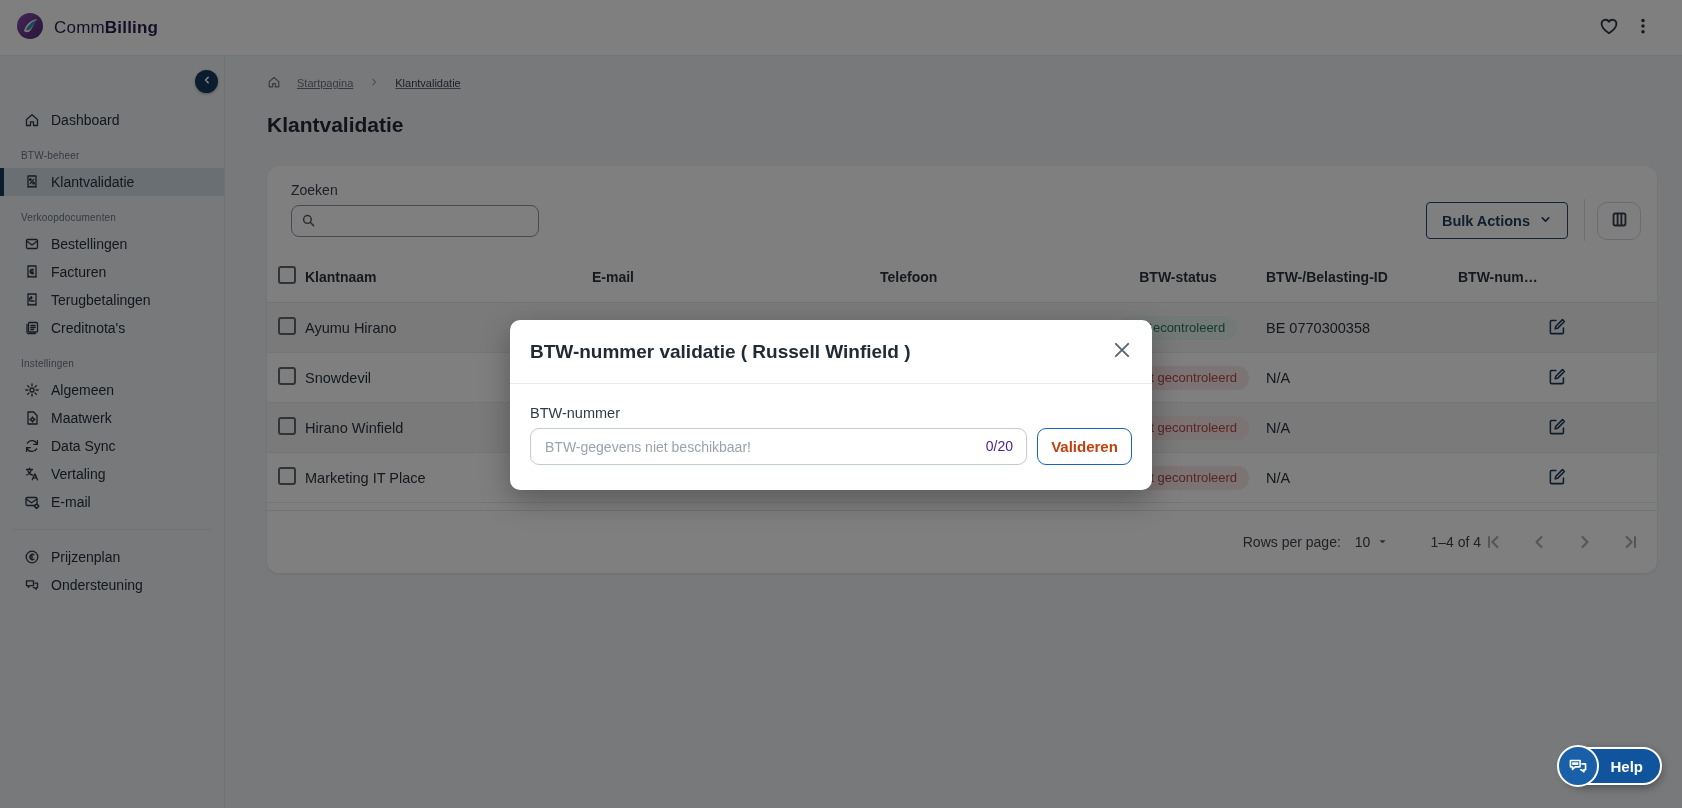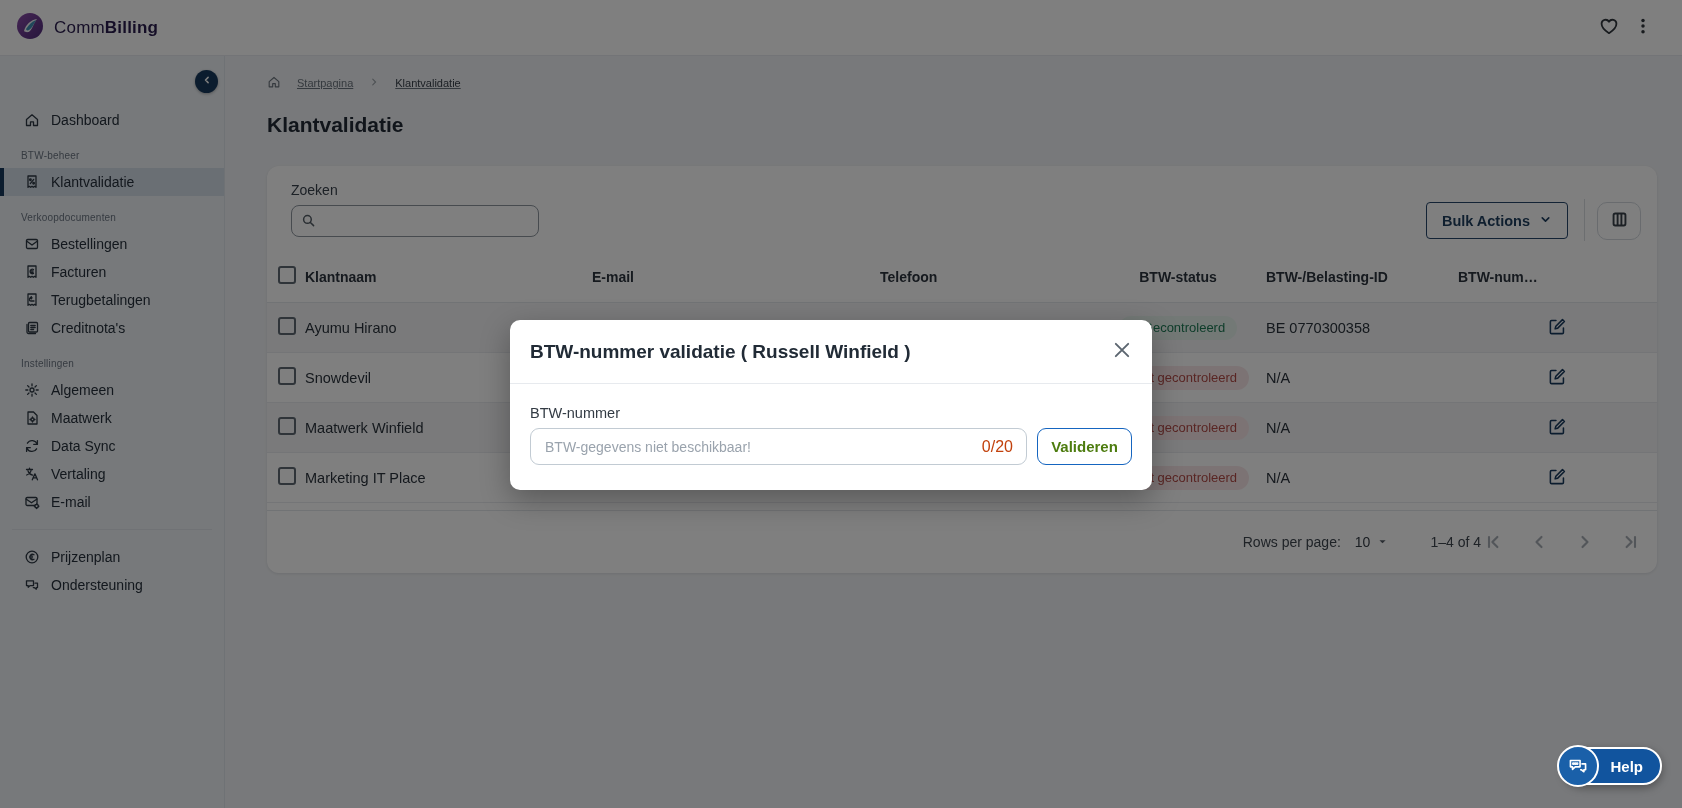--- a/index.html
+++ b/index.html
@@ -74,22 +74,22 @@
   .modal { position:absolute; left:510px; top:320px; width:642px; height:170px; background:#fff; border-radius:10px; z-index:50; box-shadow:0 10px 30px rgba(0,0,0,.3); }
   .modal-head { height:64px; display:flex; align-items:center; justify-content:space-between; padding:0 16px 0 20px; border-bottom:1px solid #e7eaee; }
   .modal-title { font-size:19px; font-weight:700; color:#212b36; }
   .modal-close { background:none; border:none; color:#5c6670; cursor:pointer; width:28px; height:28px; display:flex; align-items:center; justify-content:center; }
   .modal-body { padding:21px 20px 0 20px; }
   .field-label { font-size:14.5px; color:#333b44; }
   .field-row { display:flex; align-items:center; gap:10px; margin-top:7px; }
   .vat-input-wrap { position:relative; flex:1; }
   .vat-input-wrap input { width:100%; height:37px; border:1px solid #c2cbd3; border-radius:9px; padding:0 56px 0 14px; font-size:14px; color:#333; outline:none; }
   .vat-input-wrap input::placeholder, .search-box input::placeholder { color:#9aa3ad; }
-  .char-count { position:absolute; right:14px; top:10px; font-size:16px; color:#c2410c; }
-  .validate-btn { width:95px; height:37px; background:#fff; border:1.5px solid #1565c0; border-radius:9px; color:#4d7c0f; font-size:15px; font-weight:700; cursor:pointer; }
+  .char-count { position:absolute; right:14px; top:10px; font-size:14px; color:#4c1d95; }
+  .validate-btn { width:95px; height:37px; background:#fff; border:1.5px solid #1565c0; border-radius:9px; color:#c2410c; font-size:15px; font-weight:700; cursor:pointer; }
 
   
   .help-fab { position:absolute; right:20px; bottom:23px; z-index:60; }
   .help-pill { position:relative; height:38px; border-radius:20px; background:#11549e; border:2px solid #fff; color:#fff; font-size:15px; font-weight:700; padding:0 17px 0 45px; display:flex; align-items:center; cursor:pointer; box-shadow:0 3px 8px rgba(0,0,0,.35); }
   .help-circle { position:absolute; left:-8px; top:-4px; width:42px; height:42px; border-radius:50%; background:#1a60a9; border:2px solid #fff; display:flex; align-items:center; justify-content:center; color:#fff; }
 </style>
 </head>
 <body>
 
 <div class="screen">
@@ -366,21 +366,21 @@
                 <button class="edit-btn">
                   <span><svg width="19" height="19" viewBox="0 0 16 16" fill="none" stroke="currentColor" stroke-width="1.3" stroke-linecap="round" stroke-linejoin="round">
                       <path d="M13 9.3V13a1 1 0 0 1-1 1H3a1 1 0 0 1-1-1V4a1 1 0 0 1 1-1h3.7"></path>
                       <path d="m12.2 2.2 1.6 1.6L8.2 9.4l-2.2.6.6-2.2z"></path>
                     </svg></span>
                 </button>
               </div>
             </div>
             <div class="tr">
               <div class="cell-cb"><span class="cb"></span></div>
-              <div>Maatwerk Winfield</div>
+              <div>Hirano Winfield</div>
               <div></div>
               <div></div>
               <div class="cell-status">
                 <span class="badge" data-status="unverified">
                   <span class="dot"></span>
                   <span>Niet gecontroleerd</span>
                 </span>
               </div>
               <div>N/A</div>
               <div class="cell-edit">

